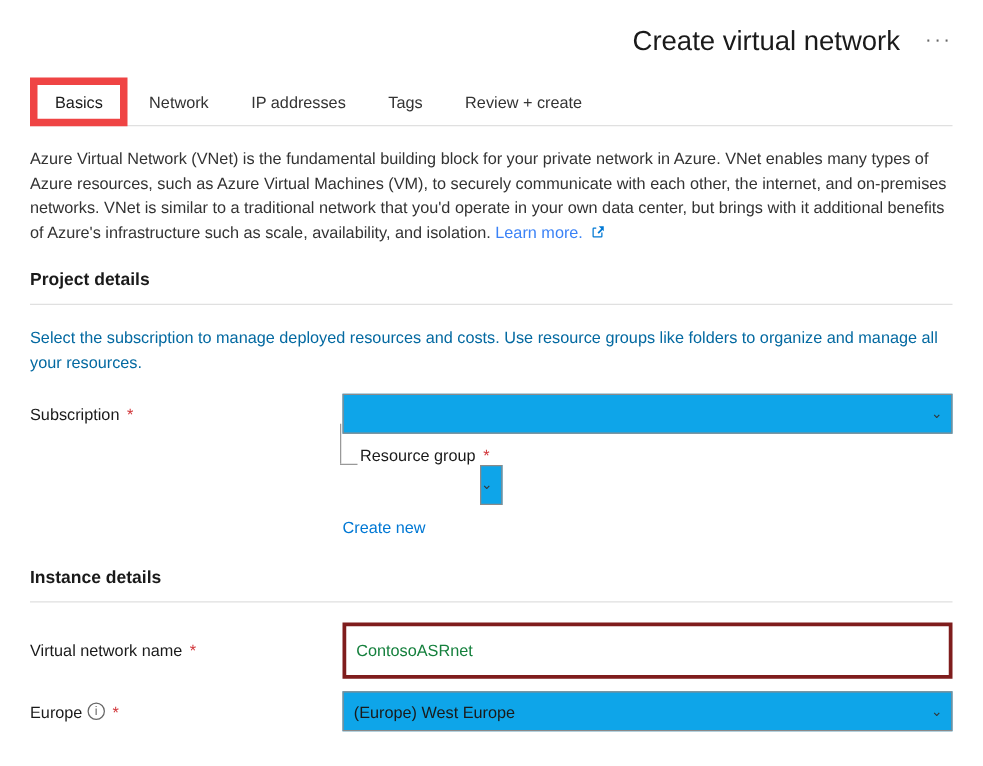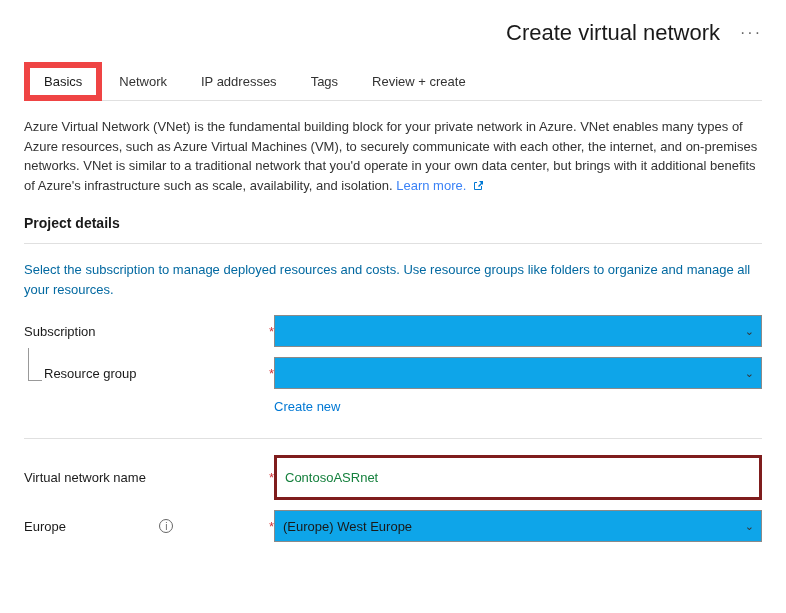--- a/index.html
+++ b/index.html
@@ -106,31 +106,31 @@
       align-items: center;
       margin-bottom: 10px;
       gap: 0;
     }
 
     .form-row-nested {
       display: flex;
       align-items: center;
       margin-bottom: 6px;
       gap: 0;
+      flex-direction: column;
     }
 
     .label-col {
       width: 250px;
       flex-shrink: 0;
       font-size: 13px;
       color: #1a1a1a;
       display: flex;
       align-items: center;
       gap: 4px;
-      justify-content: space-between;
     }
 
     .label-col.nested {
       padding-left: 20px;
       position: relative;
     }
 
     .label-col.nested::before {
       content: '';
       position: absolute;
@@ -288,20 +288,21 @@
         </select>
         <span class="dropdown-arrow">⌄</span>
       </div>
     </div>
   </div>
 
   <a class="create-new-link">Create new</a>
 </div>
 
 <div class="form-section">
+  <h2 class="section-title">Instance details</h2>
   <hr class="section-divider">
 
   <div class="form-row">
     <div class="label-col">
       <span>Virtual network name</span>
       <span class="required">*</span>
     </div>
     <div class="field-col">
       <input type="text" class="text-input" value="ContosoASRnet" style="">
     </div>

